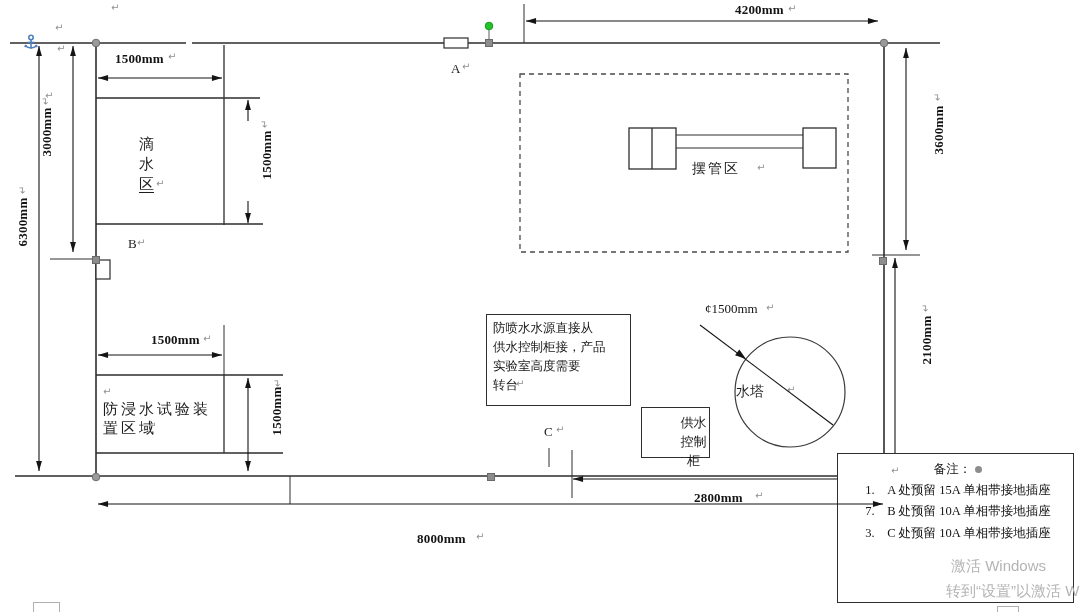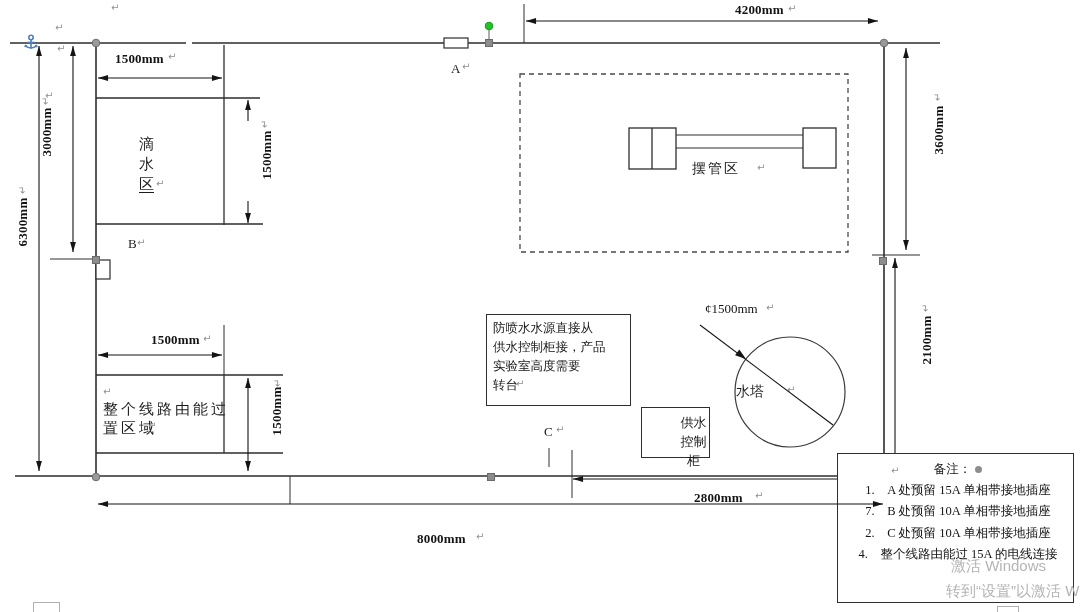--- a/index.html
+++ b/index.html
@@ -84,22 +84,21 @@
 
   <div class="box" id="cabinet-box">
     <div>供水</div>
     <div>控制柜</div>
   </div>
 
   <div class="box" id="remarks-box">
     <div><span>备注：</span><span class="dot"></span></div>
     <div>1.　A 处预留 15A 单相带接地插座</div>
     <div>7.　B 处预留 10A 单相带接地插座</div>
-    <div>2.　C 处预留 10A 单相带接地插座</div>
-    <div>4.　整个线路由能过 15A 的电线连接</div>
+    <div>3.　C 处预留 10A 单相带接地插座</div>
   </div>
 
   <svg class="layer" width="1080" height="612" style="z-index:6">
     <defs>
       <marker id="ah2" viewBox="0 0 12 8" refX="11.5" refY="4" markerWidth="11" markerHeight="7.3" orient="auto-start-reverse" markerUnits="userSpaceOnUse">
         <path d="M0.5 0.8 L11.5 4 L0.5 7.2 Z" fill="#141414"></path>
       </marker>
     </defs>
     <line x1="98" y1="504" x2="883" y2="504" stroke="#141414" stroke-width="1.1" marker-start="url(#ah2)" marker-end="url(#ah2)"></line>
   </svg>
@@ -123,21 +122,21 @@
 
   <div id="drip-label" class="z8">
     <div>滴</div>
     <div>水</div>
     <div><span class="uline">区</span></div>
   </div>
   <div class="t cjk z8" style="left:692px;top:160px;letter-spacing:2px">摆管区</div>
   <div class="t cjk z8" style="left:736px;top:383px">水塔</div>
   <div id="immersion-label" class="z8">
     <div style="letter-spacing:0"><span class="p" style="position:static">↵</span></div>
-    <div>整个线路由能过</div>
+    <div>防浸水试验装</div>
     <div>置区域</div>
   </div>
 
   <svg class="layer" width="1080" height="612" style="z-index:9">
     <circle cx="96" cy="43" r="3.8" fill="#9a9a9a" stroke="#6e6e6e"></circle>
     <circle cx="884" cy="43" r="3.8" fill="#9a9a9a" stroke="#6e6e6e"></circle>
     <circle cx="96" cy="477" r="3.8" fill="#9a9a9a" stroke="#6e6e6e"></circle>
     <circle cx="489" cy="26" r="3.8" fill="#22c32a" stroke="#159a1f"></circle>
     <rect x="485.5" y="39.5" width="7" height="7" fill="#8d8d8d" stroke="#6a6a6a"></rect>
     <rect x="92.5" y="256.5" width="7" height="7" fill="#8d8d8d" stroke="#6a6a6a"></rect>

